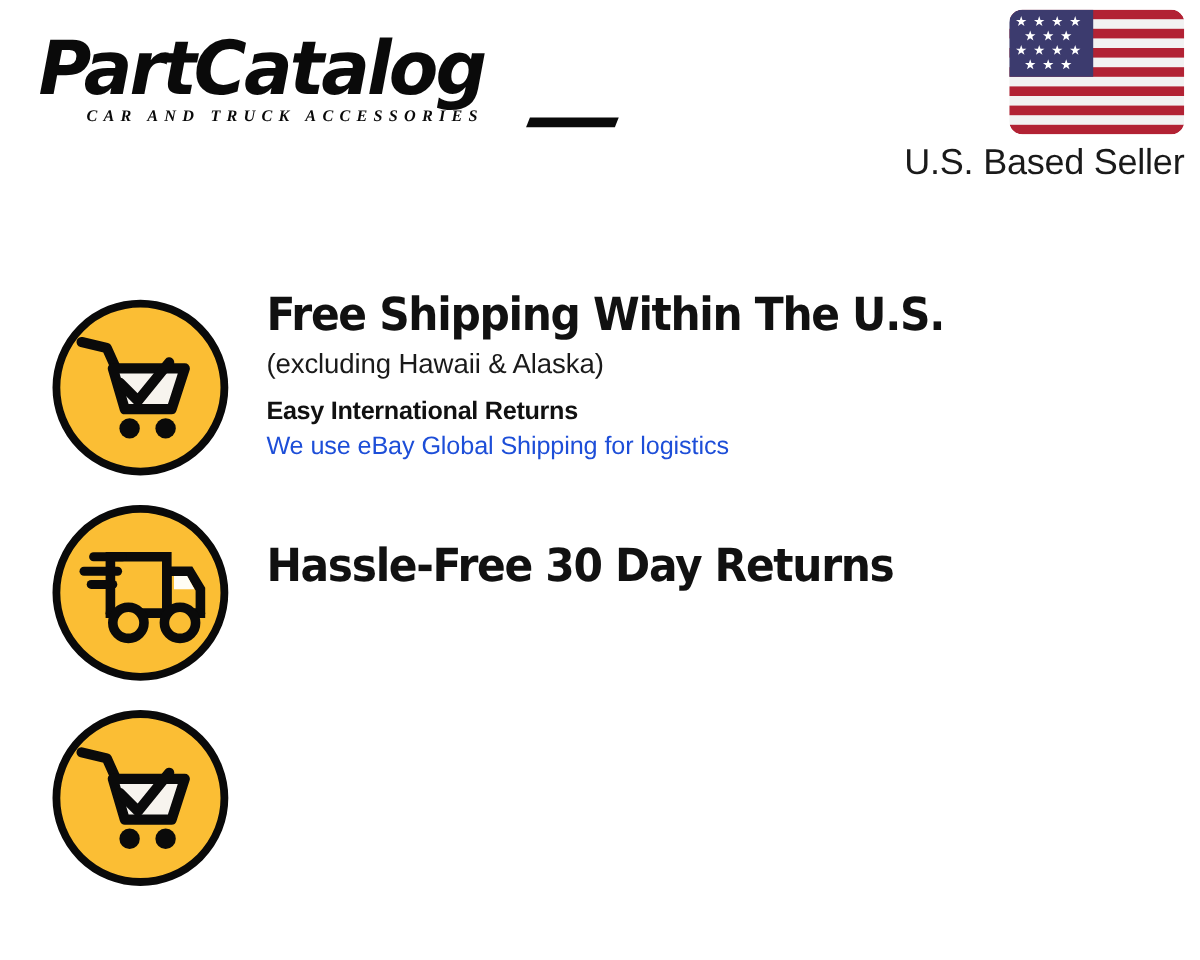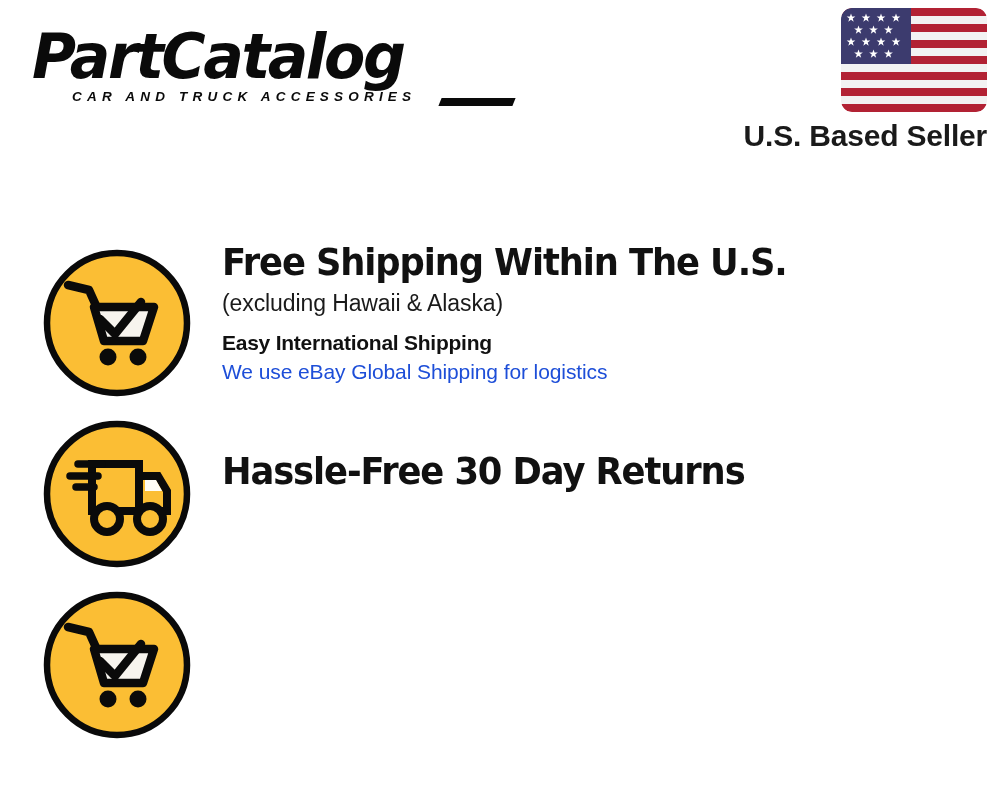--- a/index.html
+++ b/index.html
@@ -42,21 +42,21 @@
     letter-spacing: -2.5px;
     color: #0a0a0a;
     white-space: nowrap;
     transform: scaleX(0.97);
     transform-origin: left top;
   }
   #brand-tagline {
     position: absolute;
     left: 40px;
     top: 63px;
-    font-family: Liberation Sans, sans-serif;
+    font-family: Liberation Serif, serif;
     font-weight: 700;
     font-style: italic;
     font-size: 13.5px;
     line-height: 16px;
     letter-spacing: 5.2px;
     color: #0a0a0a;
     white-space: nowrap;
   }
   #brand-swoosh {
     position: absolute;
@@ -82,21 +82,21 @@
     width: 146px;
     height: 104px;
     border-radius: 11px;
     overflow: hidden;
   }
   #seller-label {
     display: block;
     margin-top: 6px;
     font-size: 30px;
     line-height: 36px;
-    font-weight: 700;
+    font-weight: 400;
     letter-spacing: -0.2px;
     color: #1a1a1a;
     white-space: nowrap;
   }
 
   
   #features {
     position: absolute;
     left: 0;
     top: 235px;
@@ -226,21 +226,21 @@
       <path d="M26 37 L47 42 L56 62" fill="none" stroke="#0A0A0A" stroke-width="8.5" stroke-linecap="round" stroke-linejoin="round"></path>
       <path d="M52 59 L108 59 L100 92 L63 92 Z" fill="#F7F4EE"></path>
       <path d="M52 59 L112 59 L101 93 L62 93 Z" fill="none" stroke="#0A0A0A" stroke-width="8.5" stroke-linecap="round" stroke-linejoin="round"></path>
       <path d="M58 71 L73 86 L99 54" fill="none" stroke="#0A0A0A" stroke-width="8.5" stroke-linecap="round" stroke-linejoin="round"></path>
       <circle cx="66" cy="109" r="8.5" fill="#0A0A0A"></circle>
       <circle cx="96" cy="109" r="8.5" fill="#0A0A0A"></circle>
     </svg>
     <div class="feature-text">
       <div class="feature-title">Free Shipping Within The U.S.</div>
       <div class="feature-note">(excluding Hawaii &amp; Alaska)</div>
-      <div class="feature-sub-title">Easy International Shipping</div>
+      <div class="feature-sub-title">Easy International Returns</div>
       <div class="feature-sub-note">We use eBay Global Shipping for logistics</div>
     </div>
   </div>
 
   <div class="feature-row" id="feature-row-1">
     <svg class="feature-icon" viewBox="0 0 150 150">
       <circle cx="75" cy="75" r="70" fill="#FBBE34" stroke="#0A0A0A" stroke-width="6.5"></circle>
       <path d="M50 45 L97 45 L97 92 L50 92 Z" fill="none" stroke="#0A0A0A" stroke-width="8"></path>
       <path d="M97 57 L116 57 L125 72 L125 92 L97 92 Z" fill="none" stroke="#0A0A0A" stroke-width="8"></path>
       <path d="M103 61 L114 61 L120 72 L103 72 Z" fill="#FFFDF5"></path>

